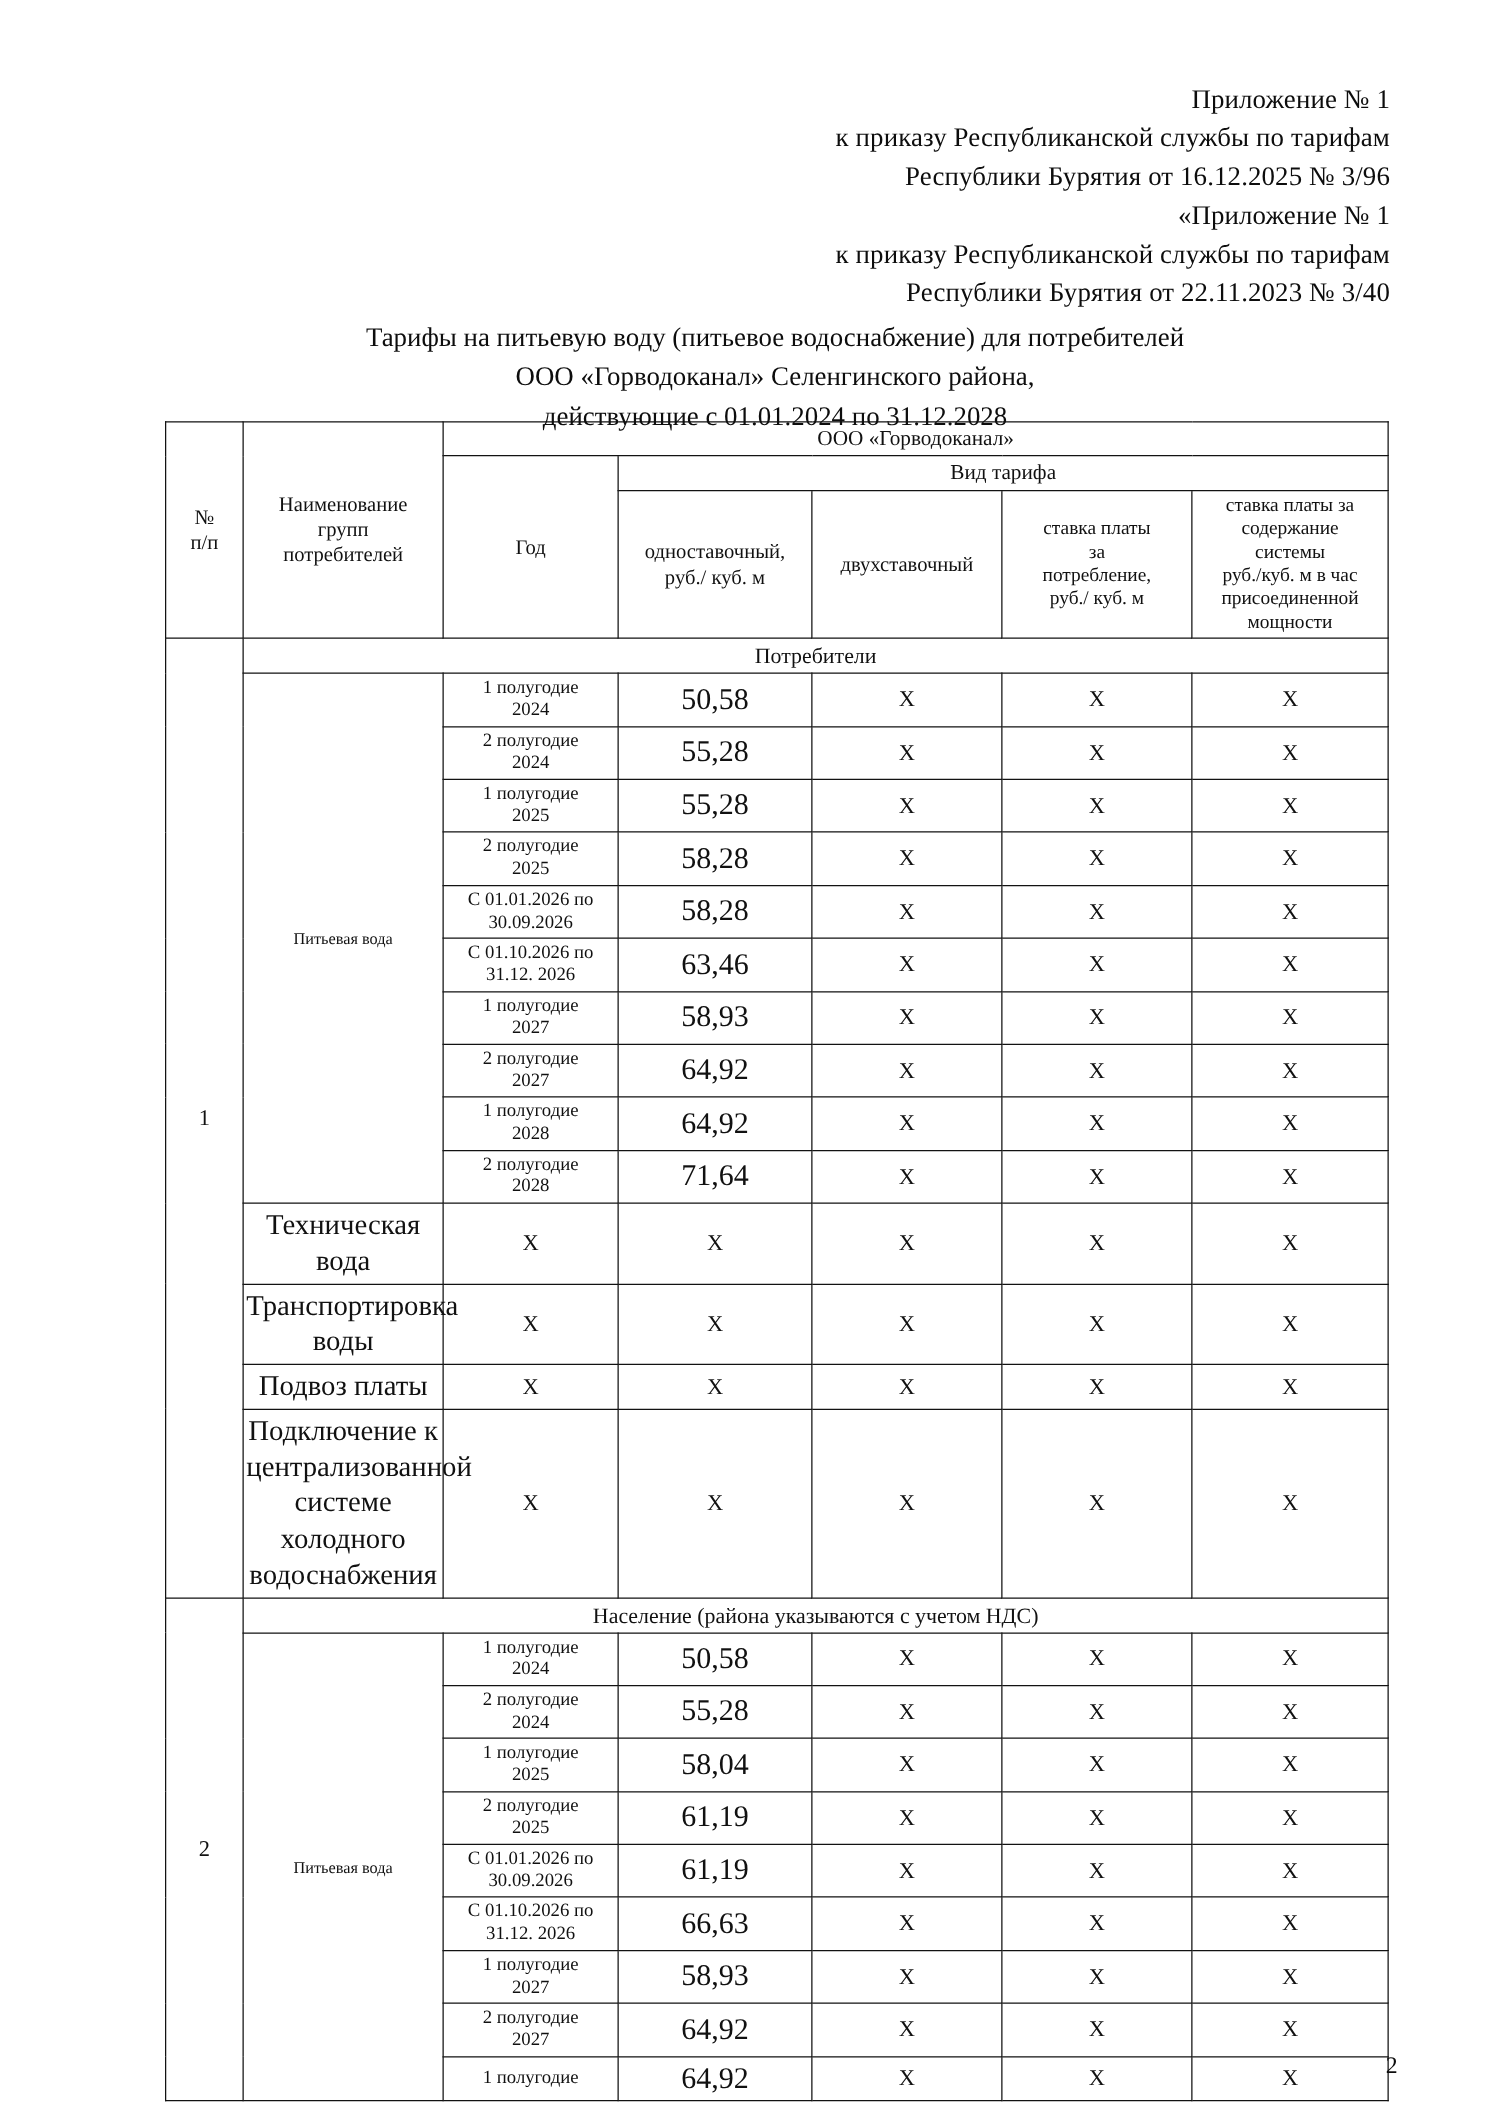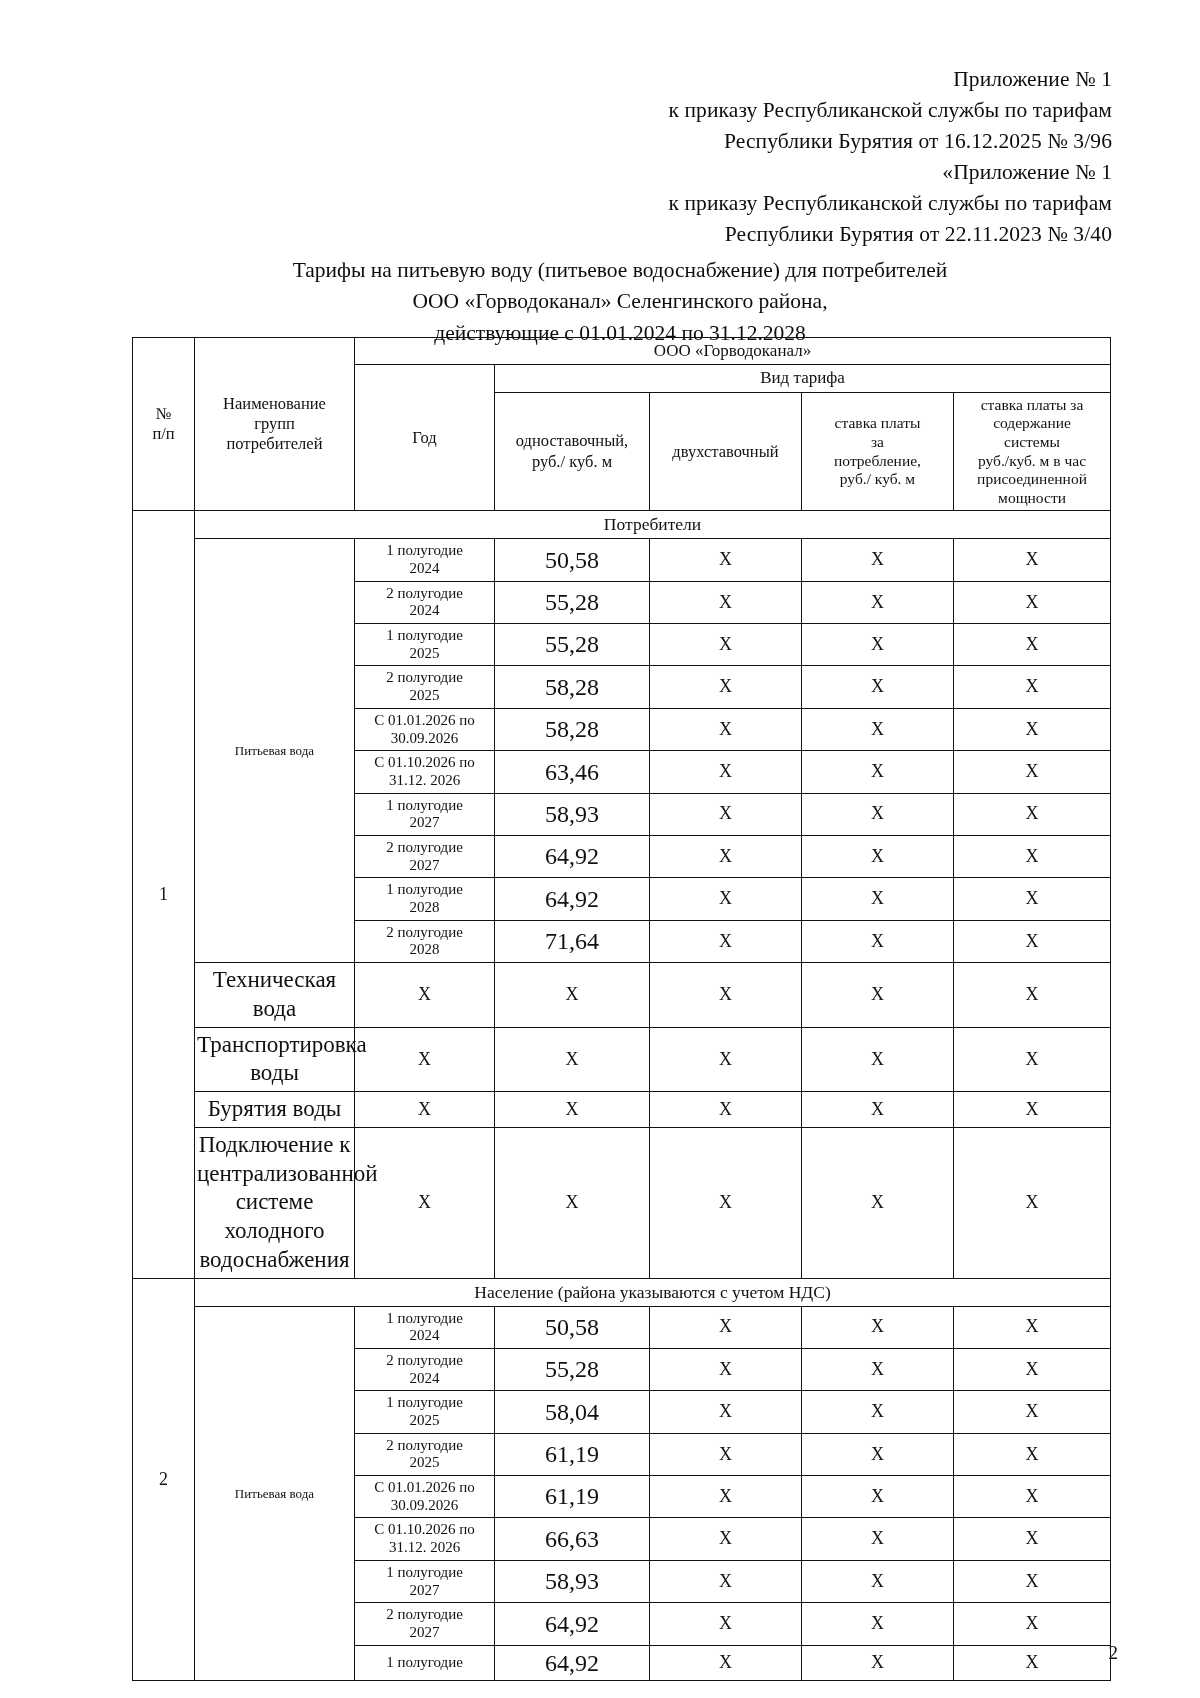--- a/index.html
+++ b/index.html
@@ -293,21 +293,21 @@
               <div>воды</div>
             </td>
             <td class="x">Х</td>
             <td class="x">Х</td>
             <td class="x">Х</td>
             <td class="x">Х</td>
             <td class="x">Х</td>
           </tr>
           <tr>
             <td class="tall">
-              <div>Бурятия воды</div>
+              <div>Подвоз платы</div>
             </td>
             <td class="x">Х</td>
             <td class="x">Х</td>
             <td class="x">Х</td>
             <td class="x">Х</td>
             <td class="x">Х</td>
           </tr>
           <tr>
             <td class="tall">
               <div>Подключение к</div>

